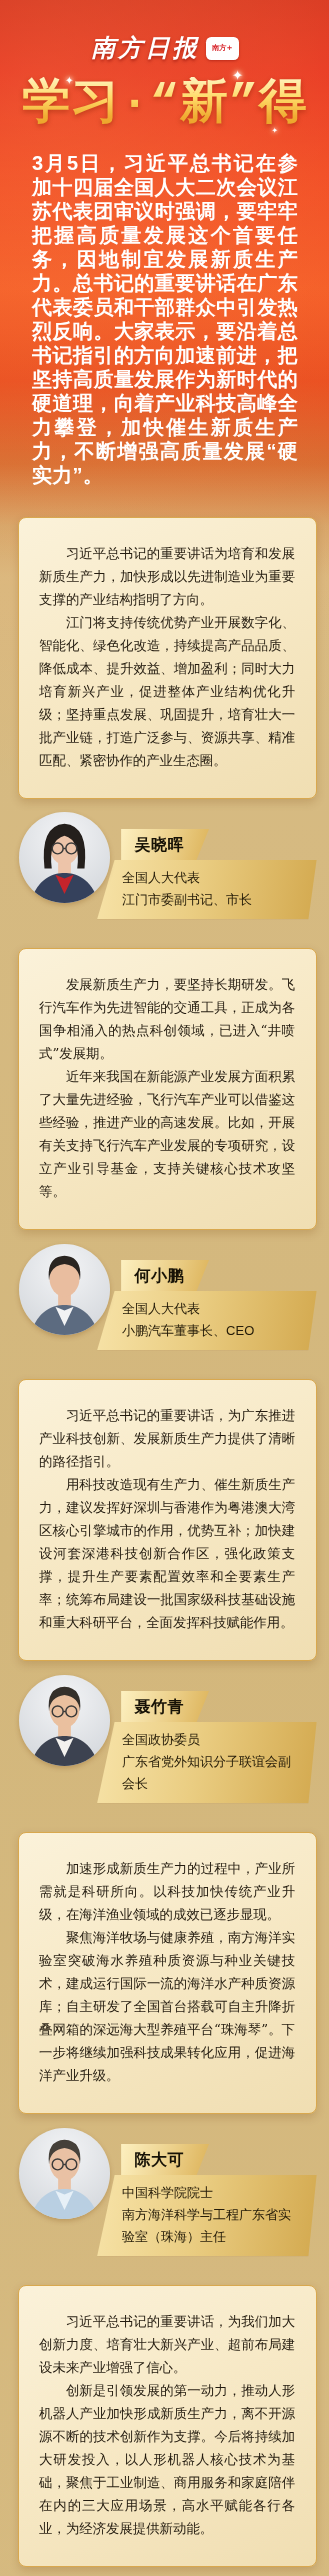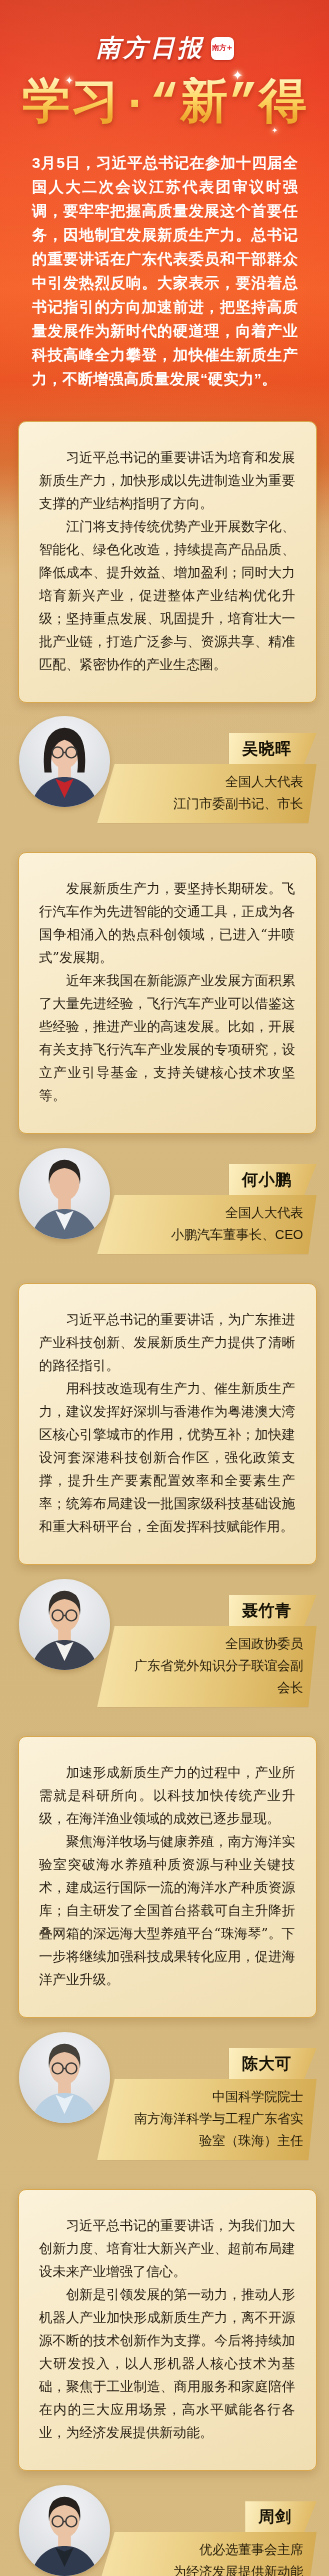--- a/index.html
+++ b/index.html
@@ -17,21 +17,21 @@
   }
   
   .hero{padding:32px 16px 30px;text-align:center;position:relative;}
   .logo-row{display:flex;justify-content:center;align-items:center;gap:6.2px;}
   .np-logo{
     font-family:"DejaVu Serif",serif;font-style:italic;font-weight:bold;
     font-size:24px;color:#fff;letter-spacing:3.1px;
     text-shadow:0 1.5px 3.1px rgba(120,0,0,.5);
   }
   .app-icon{
-    width:23px;height:23px;background:#fff;border-radius:5.2px;
+    width:33px;height:23px;background:#fff;border-radius:5.2px;
     display:flex;align-items:center;justify-content:center;flex:0 0 auto;
     box-shadow:0 1px 2.6px rgba(120,0,0,.4);
   }
   .app-icon span{
     color:#d8262c;font-weight:bold;font-size:7.2px;line-height:1;
     font-family:"DejaVu Serif",serif;
   }
   .title-wrap{position:relative;display:block;margin-top:13.4px;}
   .title{
     margin:0;font-family:Liberation Mono, monospace;font-size:48px;font-weight:900;
@@ -39,21 +39,21 @@
     background:linear-gradient(180deg,#fff3c0 0%,#ffd966 38%,#f0ad33 70%,#e79a22 100%);
     -webkit-background-clip:text;background-clip:text;color:transparent;
     filter:drop-shadow(0 2.1px 2.6px rgba(130,30,0,.45));
   }
   .spark{position:absolute;color:#fff;text-shadow:0 0 4.1px #fff,0 0 7.2px #ffe9a0;font-size:10.3px;}
   .spark.s1{left:49px;top:-3.1px;}
   .spark.s2{left:216px;top:-9.3px;font-size:13.4px;}
   .spark.s3{right:36px;top:49px;font-size:7.7px;}
   .intro{
     width:266px;margin:18.5px auto 0;color:#fff;
-    font-size:15px;line-height:24px;font-weight:bold;
+    font-size:20px;line-height:24px;font-weight:bold;
     text-align:justify;letter-spacing:0.3px;
   }
   
   .section{margin:0 13.4px 0 17.5px;}
   .card{
     position:relative;border:0.5px solid #d9a84e;border-radius:8px;
     background:linear-gradient(155deg,#fbf2da 0%,#f7e9c6 45%,#f0deb2 100%);
     padding:24px 20.6px 26px;
     box-shadow:0 3.1px 8.2px rgba(110,55,0,.18);
   }
@@ -76,21 +76,21 @@
   .suit{fill:var(--suit,#333);} .shirt{fill:var(--shirt,#fff);}
   .face{fill:var(--skin,#eac2a4);} .neck{fill:var(--skin,#eac2a4);}
   .hair{fill:var(--hair,#222);} .hair-long{fill:var(--hair,#222);display:none;}
   .p1{--suit:#35415c;--shirt:#c5242b;--hair:#241f1c;--skin:#edc4a9;}
   .p1 .hair-long{display:block;} .p1 .hair{display:none;}
   .p2{--suit:#5c6b80;--shirt:#f2f3f4;--hair:#2a2521;--skin:#e9bd9f;}
   .p2 .glasses{display:none;}
   .p3{--suit:#3c4250;--shirt:#f4f2ee;--hair:#35302b;--skin:#eac09f;}
   .p4{--suit:#b9cfe2;--shirt:#e7f0f7;--hair:#45403a;--skin:#e9c1a4;}
   .p5{--suit:#2f3a4e;--shirt:#20262e;--hair:#26211d;--skin:#eac2a4;}
-  .plates{flex:1;min-width:0;padding-top:16.5px;margin-left:-12.4px;text-align:right;}
+  .plates{flex:1;min-width:0;padding-top:16.5px;margin-left:-12.4px;}
   .name-plate{
     display:inline-block;position:relative;margin-left:24px;
     background:linear-gradient(105deg,#fdf0c0 0%,#ecd08a 55%,#dcb258 100%);
     padding:6.2px 25px 6.2px 13.4px;
     clip-path:polygon(0 0,100% 0,calc(100% - 13.4px) 100%,0 100%);
     font-size:16px;font-weight:800;color:#171206;letter-spacing:0.5px;
     box-shadow:0 1.5px 3.1px rgba(120,70,0,.25);
   }
   .title-plate{
     position:relative;margin-top:-2.6px;

